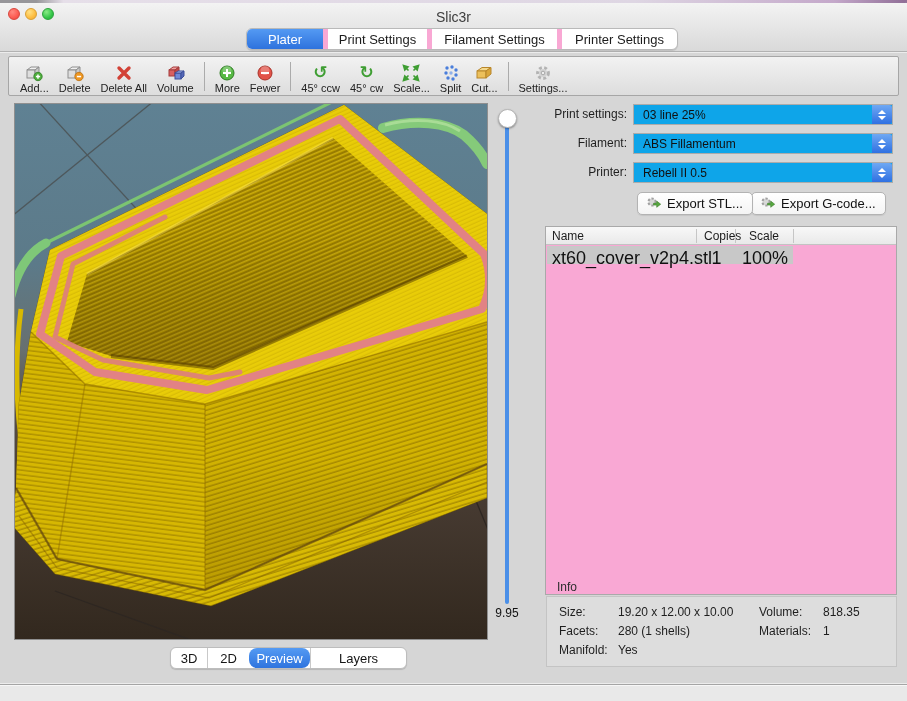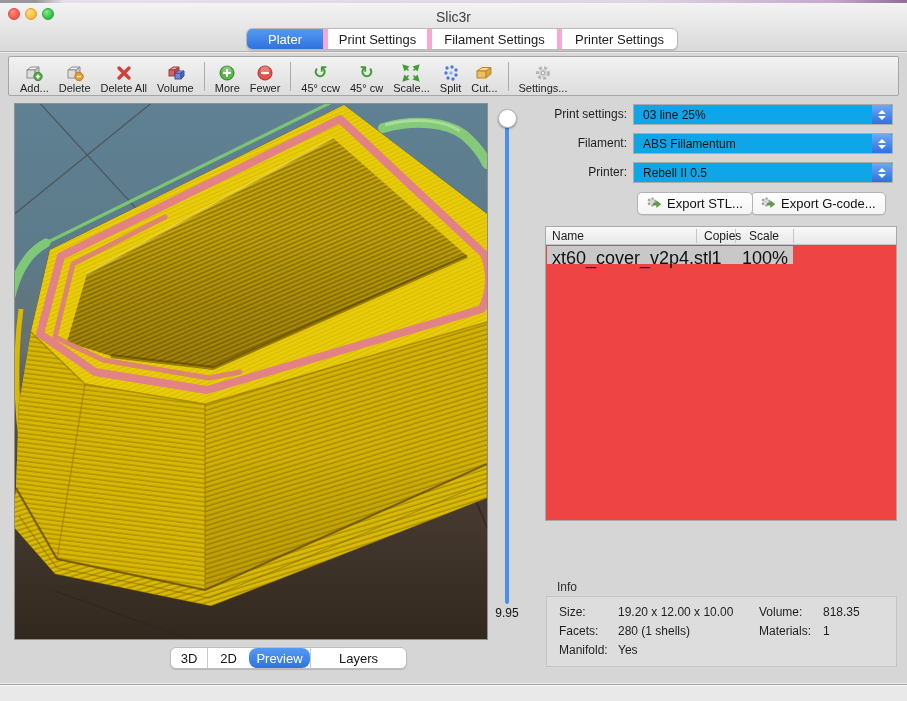--- a/index.html
+++ b/index.html
@@ -58,21 +58,21 @@
   .combo .val { position:absolute; left:9px; top:3px; font-size:12px; color:#111; }
   .combo .cap { position:absolute; right:0; top:0; width:20px; height:19px; border-radius:0 3px 3px 0;
     background:linear-gradient(#6fa8f3,#2f70e2); display:flex; flex-direction:column; align-items:center; justify-content:center; gap:2px; }
   .chev-up { width:0; height:0; border-left:4px solid transparent; border-right:4px solid transparent; border-bottom:4px solid #fff; }
   .chev-dn { width:0; height:0; border-left:4px solid transparent; border-right:4px solid transparent; border-top:4px solid #fff; }
 
   .exportbtn { position:absolute; top:139px; height:23px; background:linear-gradient(#ffffff,#f4f4f4);
     border:1px solid #b3b3b3; border-radius:5px; display:flex; align-items:center; gap:5px; padding:0 9px;
     font-size:13px; color:#111; box-shadow:0 1px 1px rgba(0,0,0,.08); }
 
-  .objtable { position:absolute; left:545px; top:173px; width:352px; height:295px; background:#ef4444; border:1px solid #a9a9a9; }
+  .objtable { position:absolute; left:545px; top:173px; width:352px; height:369px; background:#f9a8d4; border:1px solid #a9a9a9; }
   .thead { position:absolute; left:0; top:0; width:100%; height:18px; background:linear-gradient(#f8f8f8,#e9e9e9); border-bottom:1px solid #c3c3c3; }
   .th { position:absolute; top:2px; font-size:12px; color:#1c1c1c; }
   .thdiv { position:absolute; top:2px; width:1px; height:14px; background:#c6c6c6; }
   .trow { position:absolute; left:1px; top:19px; width:246px; height:18px; background:#c8c8c8; }
   .td { position:absolute; top:2px; font-size:18px; color:#111; white-space:nowrap; }
 
   .info-title { position:absolute; left:557px; top:527px; font-size:12px; color:#2e2e2e; }
   .infobox { position:absolute; left:546px; top:543px; width:351px; height:71px; background:#dddddd;
     border:1px solid #c4c4c4; border-radius:0; }
   .il { position:absolute; font-size:12px; color:#1e1e1e; }

